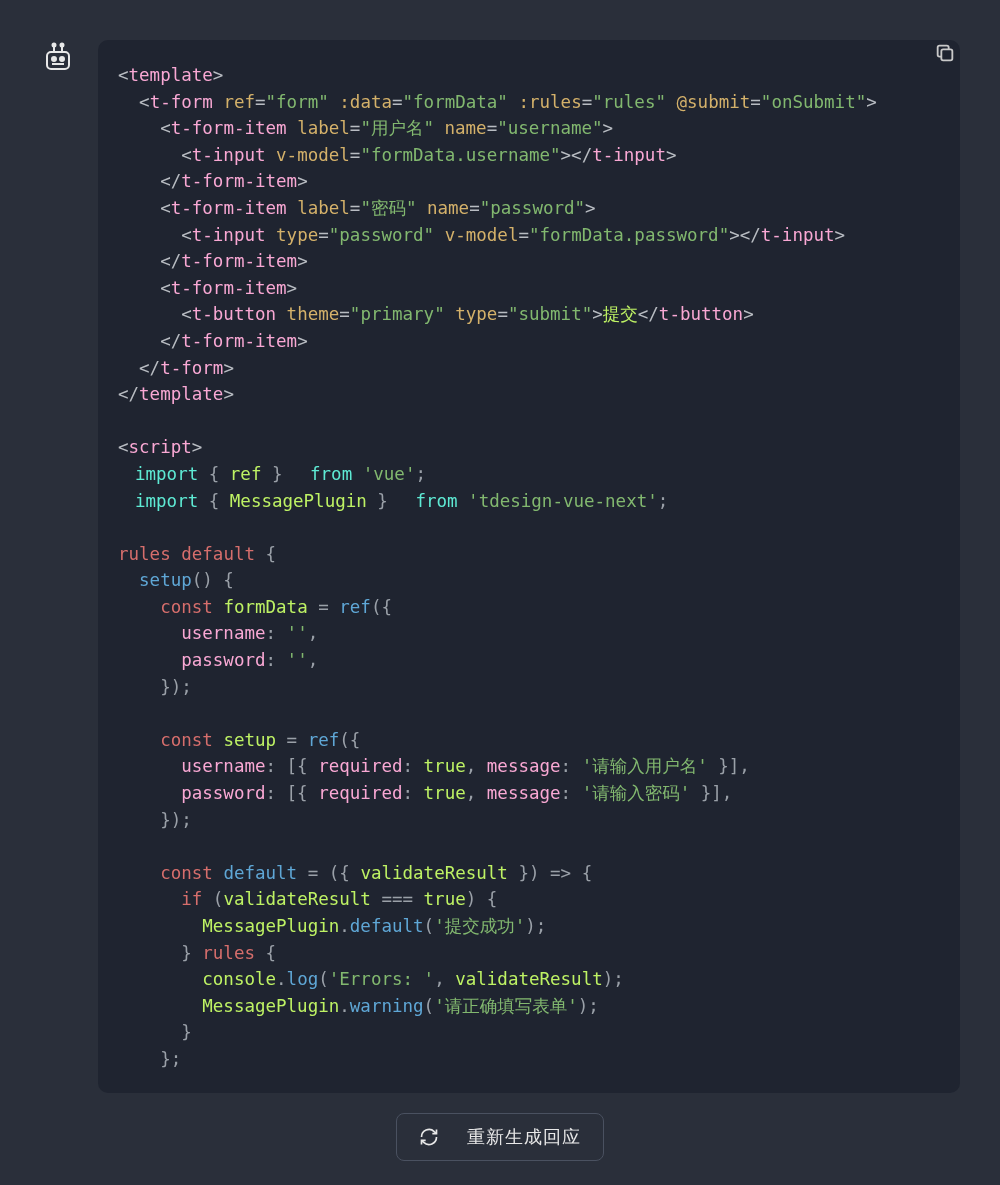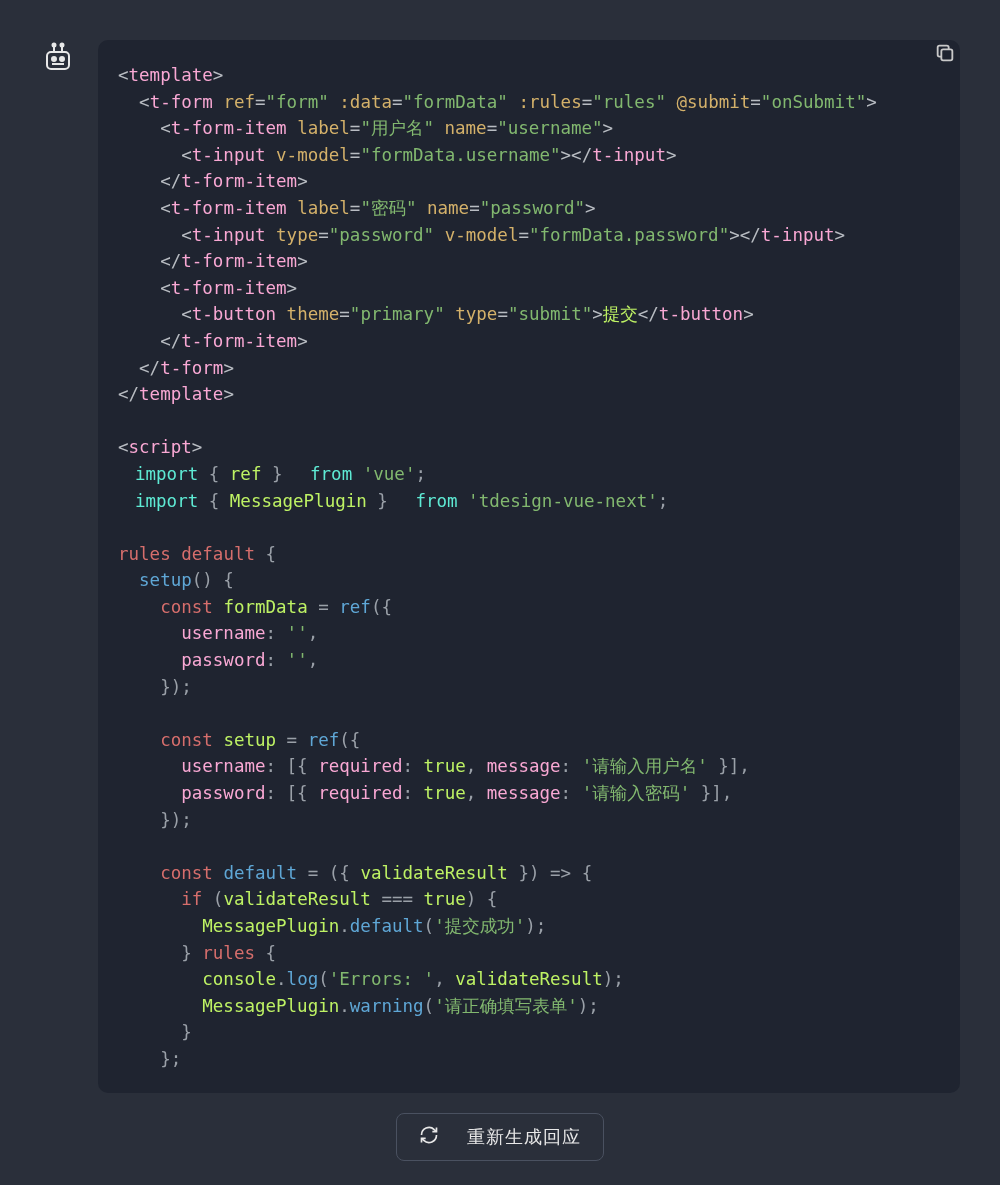--- a/index.html
+++ b/index.html
@@ -94,20 +94,21 @@
   .c-bool   { color: #bef264; }
   .c-prop   { color: #5fa7d6; }  
   .c-punc2  { color: #9aa0a8; }  
 
   .regen-button {
     position: absolute;
     bottom: 24px;
     left: 50%;
     transform: translateX(-50%);
     display: flex;
+    align-items: center;
     gap: 28px;
     background: #2a2f3a;
     border: 1px solid #4a5160;
     border-radius: 8px;
     padding: 11px 22px;
     color: #e8e8e8;
     font-size: 18px;
     cursor: pointer;
     letter-spacing: 1px;
   }

